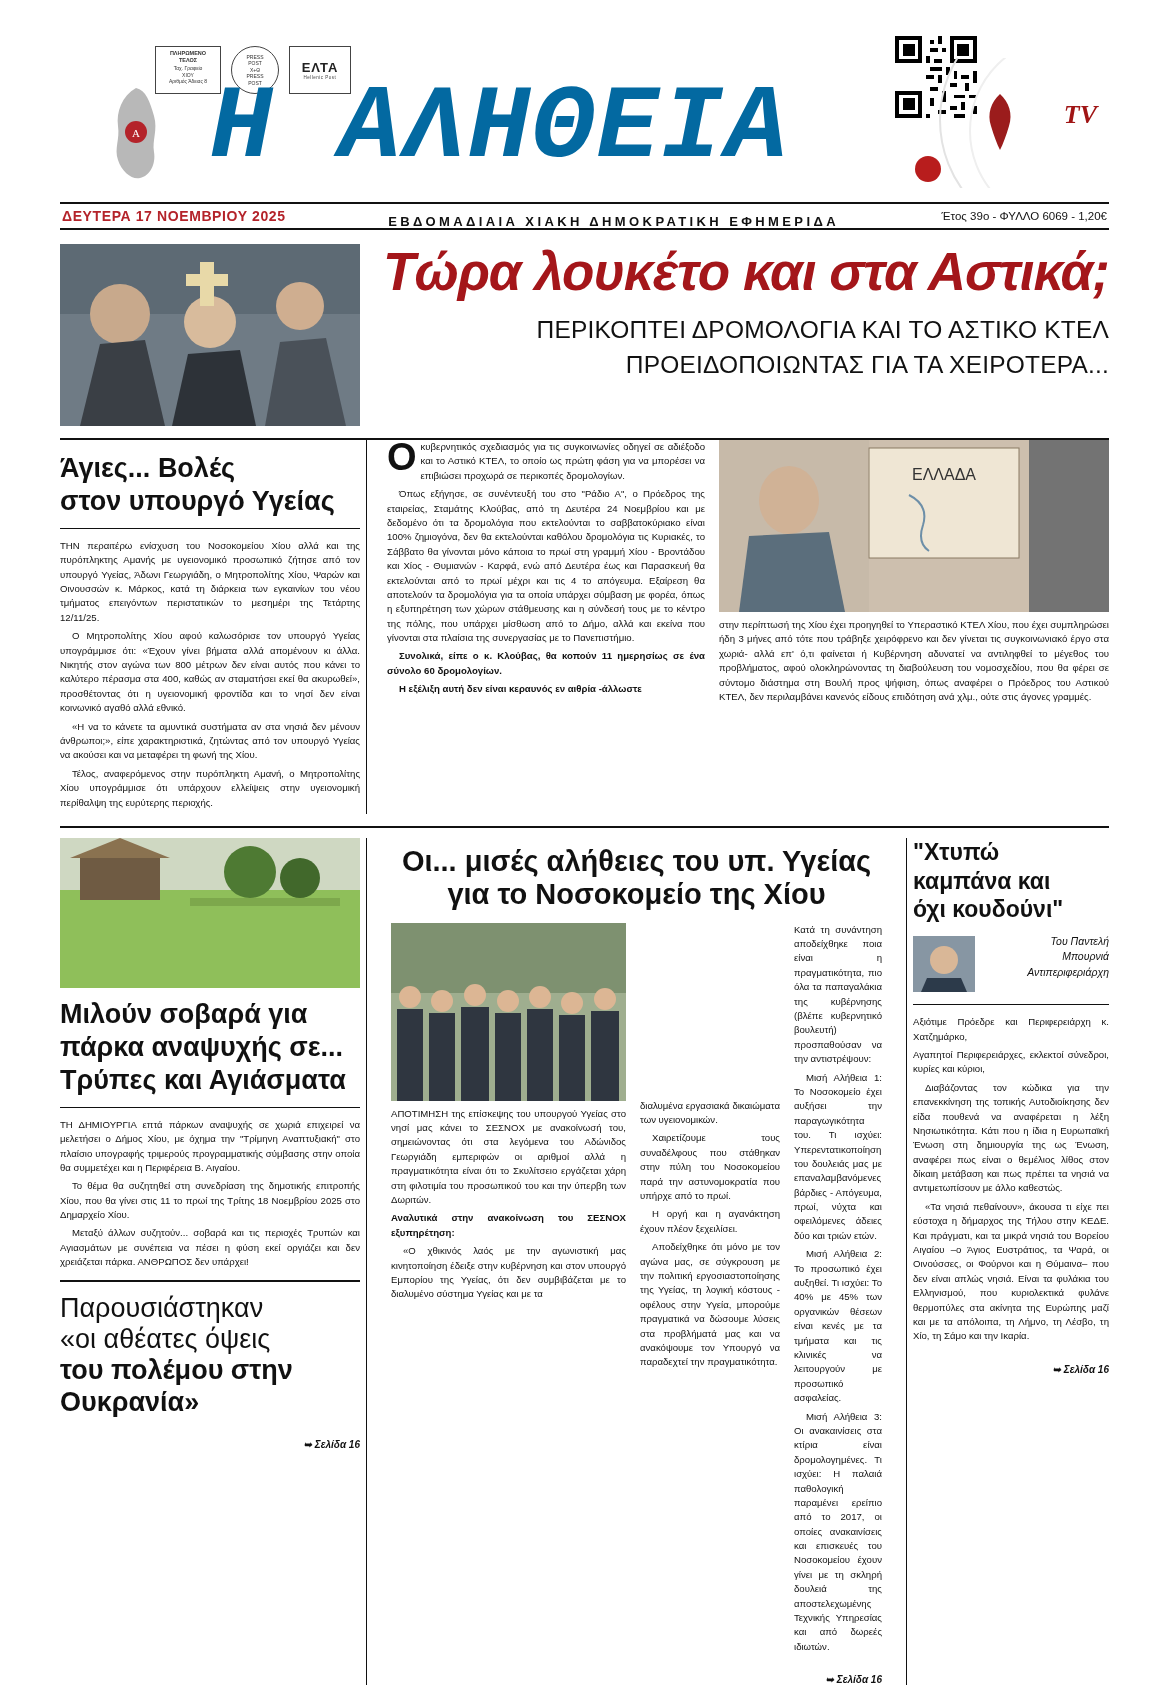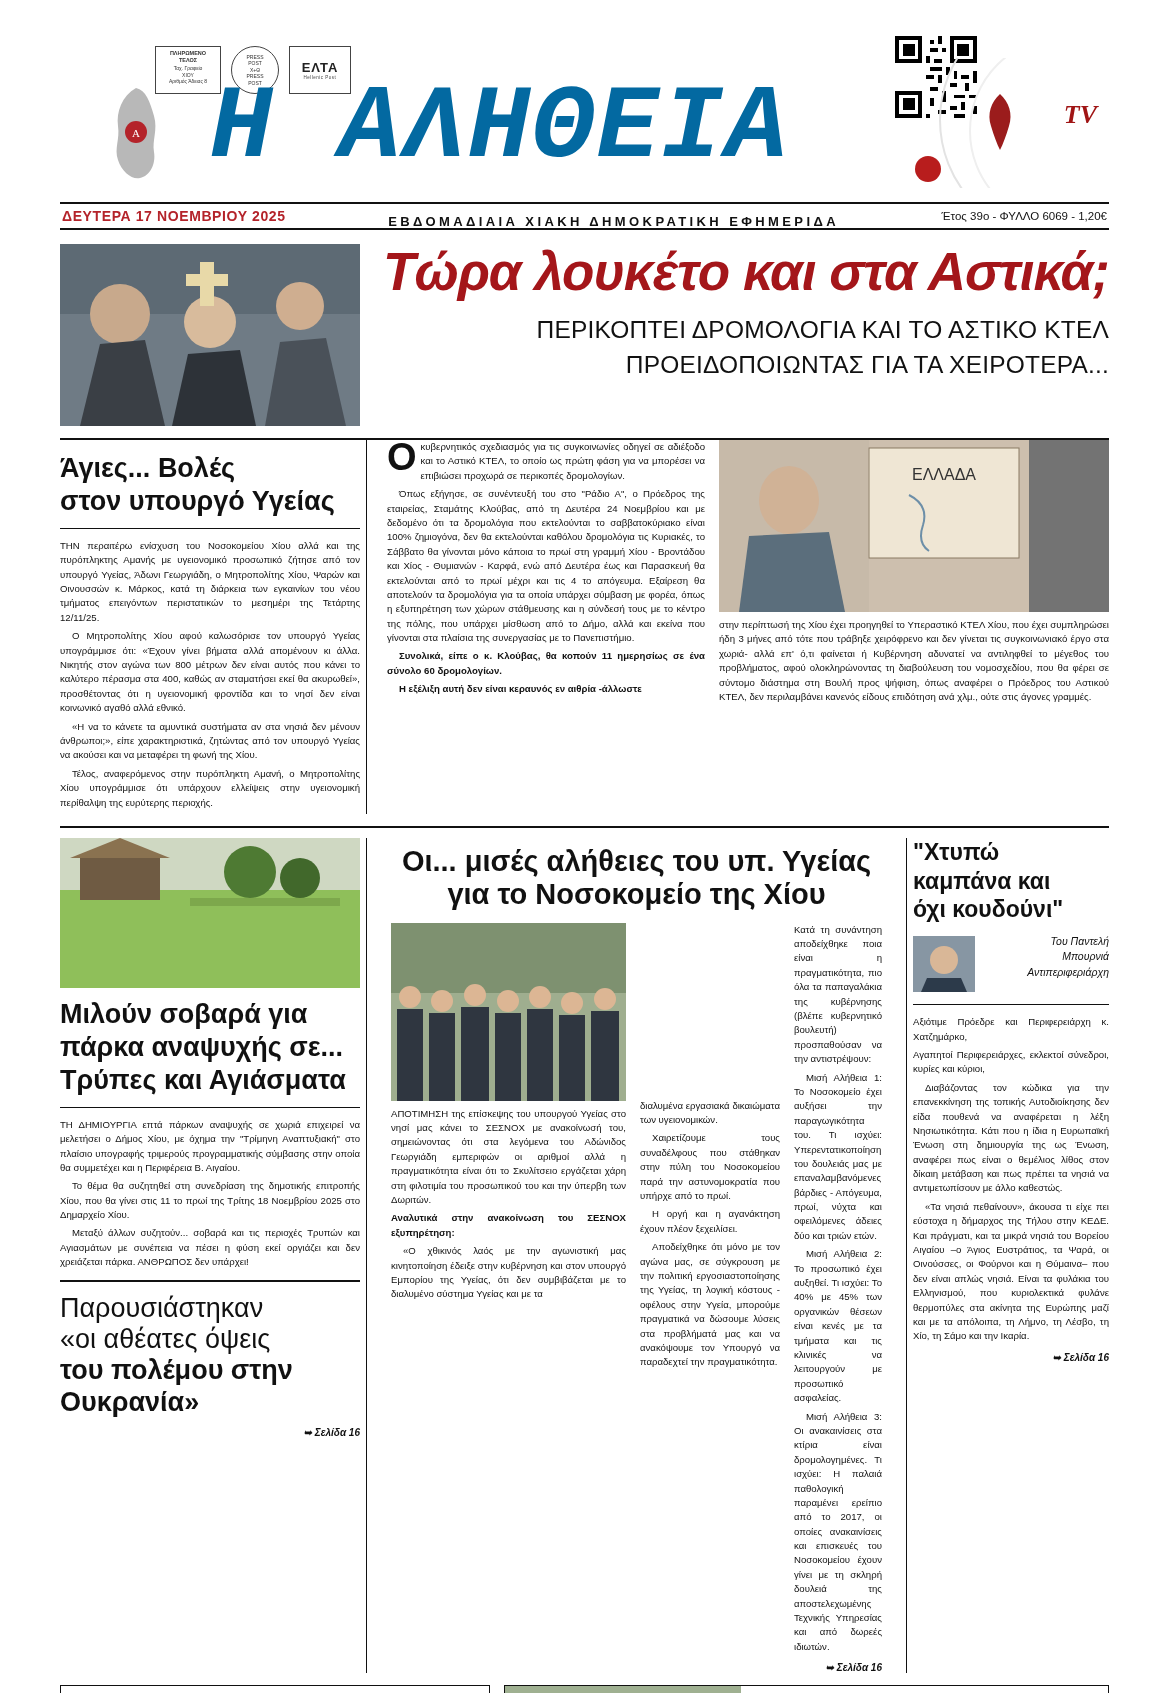--- a/index.html
+++ b/index.html
@@ -71,21 +71,21 @@
   .mid { display:flex; margin-top:10px; }
   .mid-left { width:300px; }
   .mid-center { flex:1; padding:0 18px; }
   .mid-right { width:196px; }
   .vline { width:1px; background:#111; margin:0 6px; align-self:stretch; }
 
   .photo-park { height:150px; }
   .photo-group { height:178px; }
 
   .center-title { font-size:29px; font-weight:bold; line-height:1.22; text-align:center; margin:6px 0 10px; }
-  .cont { text-align:right; font-size:10px; font-weight:bold; font-style:italic; margin-top:8px; }
+  .cont { text-align:right; font-size:10px; font-weight:bold; font-style:italic; margin-top:20px; }
 
   .right-title { font-size:23px; font-weight:bold; line-height:1.25; }
   .right-by { text-align:right; font-size:10.5px; font-style:italic; line-height:1.45; margin-top:4px; }
   .mini-photo { width:62px; height:56px; background:#7f8b95; float:left; margin:6px 8px 2px 0; }
 
   
   .bottom { display:flex; margin-top:12px; gap:14px; }
   .ad { width:430px; border:1px solid #111; padding:10px 12px; position:relative; height:232px; }
 
   .feed { flex:1; border:1px solid #111; padding:0; display:flex; }

